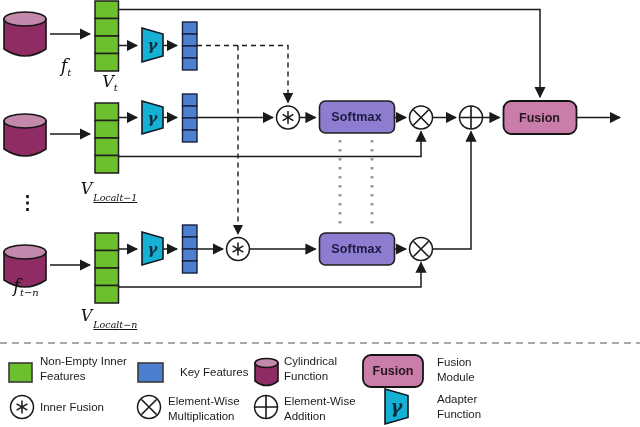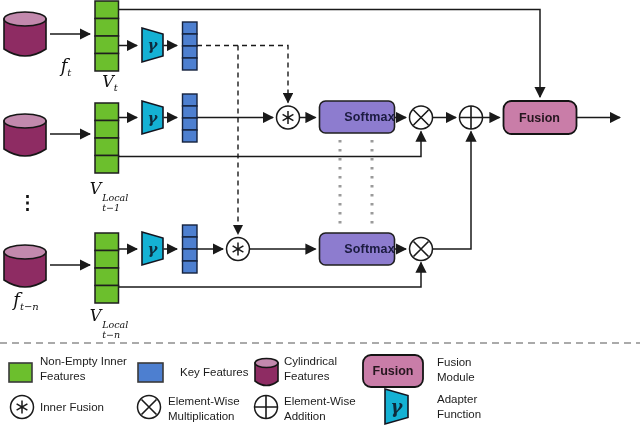--- a/index.html
+++ b/index.html
@@ -1,30 +1,30 @@
 <!DOCTYPE html>
 <html><head>
 <meta charset="utf-8">
 <style>
   html,body{margin:0;padding:0;background:#ffffff;}
   #stage{position:relative;width:640px;height:427px;background:#ffffff;overflow:hidden;
          font-family:"Liberation Sans",sans-serif;}
   #stage svg{position:absolute;left:0;top:0;}
   .ov{position:absolute;color:#1f1f1f;}
   .boxlbl{display:flex;align-items:center;justify-content:center;text-align:center;}
-  .softmax-t{font-size:12.5px;font-weight:600;color:#1b1b40;letter-spacing:.2px;margin-left:13px;}
+  .softmax-t{font-size:12.5px;font-weight:600;color:#1b1b40;letter-spacing:.2px;}
   .fusion-t{font-size:12.5px;font-weight:600;color:#26161f;}
   .gamma-t{font-family:"DejaVu Serif",serif;font-style:italic;font-weight:bold;
            font-size:15px;color:#0e2a3c;}
   .gamma-big{font-size:18px;}
   .math{font-family:"DejaVu Serif",serif;font-style:italic;color:#111;text-align:center;}
   .math .mbase{font-size:16px;}
   .math sub{font-size:10px;font-style:italic;}
-  .mstack{display:inline-flex;flex-direction:column;align-items:flex-start;
-          line-height:1;vertical-align:-7px;margin-left:1px;}
+  .mstack{display:inline-flex;flex-direction:row;align-items:flex-start;
+          line-height:1;vertical-align:-7px;margin-left:1px;text-decoration:underline;}
   .mstack .msup,.mstack .msub{font-size:9.5px;font-style:italic;}
   .fmath .mbase{font-size:18px;}
   .dots{font-size:19px;font-weight:bold;color:#111;line-height:.55;letter-spacing:0;}
   .leg{font-size:11.5px;line-height:1.3;white-space:pre-line;color:#1c1c1c;}
 </style>
 </head>
 <body>
 
 <div id="stage">
 
@@ -202,27 +202,27 @@
       </span></div>
 
 <div class="ov math" style="left:76px;top:306px;width:66px;"><span class="mbase">V</span><span class="mstack">
         <span class="msup">Local</span>
         <span class="msub">t−n</span>
       </span></div>
 
 <div class="ov math fmath" style="left:48px;top:55px;width:36px;"><span class="mbase">f</span><sub>t</sub></div>
 
 
-<div class="ov math fmath" style="left:2px;top:289px;width:48px;"><span class="mbase">f</span><sub>t−n</sub></div>
+<div class="ov math fmath" style="left:2px;top:275px;width:48px;"><span class="mbase">f</span><sub>t−n</sub></div>
 
 <div class="ov leg" style="left:40px;top:354px;width:115px;">Non-Empty Inner
 Features</div>
 <div class="ov leg" style="left:180px;top:365px;width:95px;">Key Features</div>
 <div class="ov leg" style="left:284px;top:354px;width:80px;">Cylindrical
-Features</div>
+Function</div>
 <div class="ov leg" style="left:437px;top:355px;width:70px;">Fusion
 Module</div>
 <div class="ov leg" style="left:40px;top:400px;width:105px;">Inner Fusion</div>
 <div class="ov leg" style="left:168px;top:394px;width:105px;">Element-Wise
 Multiplication</div>
 <div class="ov leg" style="left:284px;top:394px;width:105px;">Element-Wise
 Addition</div>
 <div class="ov leg" style="left:437px;top:392px;width:70px;">Adapter
 Function</div>
 <div class="ov boxlbl fusion-t" style="left:363px;top:355px;width:60px;height:32px;">Fusion</div>

